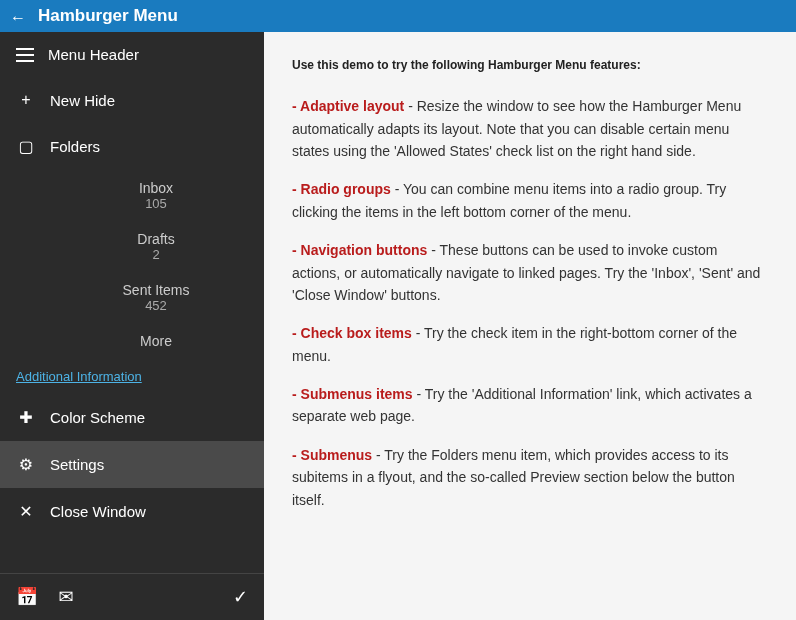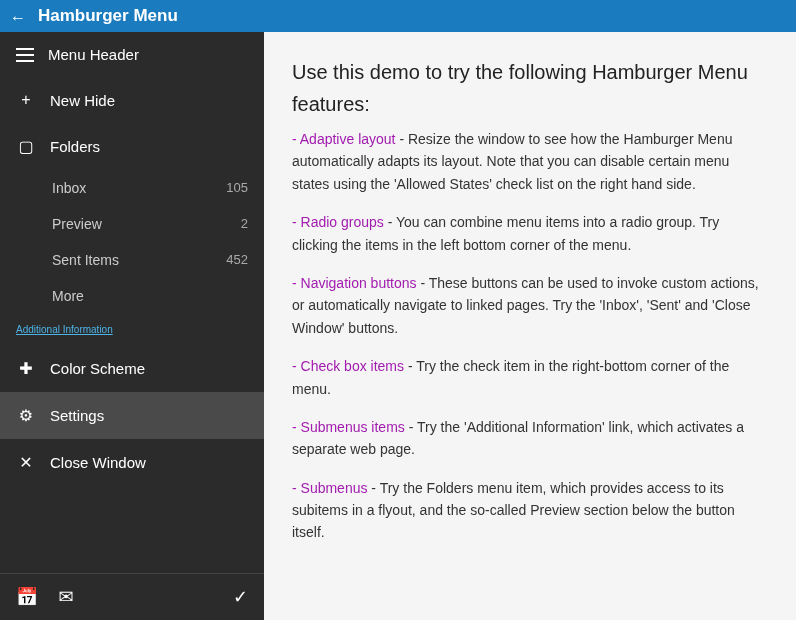--- a/index.html
+++ b/index.html
@@ -82,38 +82,40 @@
       text-align: center;
       flex-shrink: 0;
     }
     .sidebar-item .item-label {
       flex: 1;
     }
 
     
     .folder-item {
       display: flex;
-      padding: 10px 16px 10px 52px;
+      align-items: center;
+      padding: 10px 4px 10px 52px;
       color: #cccccc;
       font-size: 14px;
       cursor: pointer;
+      flex-direction: column;
     }
     .folder-item .folder-label {
       flex: 1;
     }
     .folder-item .folder-count {
       color: #aaaaaa;
       font-size: 13px;
     }
 
     
     .sidebar-link {
       padding: 10px 16px;
       color: #4db3e6;
-      font-size: 10px;
+      font-size: 13px;
       cursor: pointer;
       text-decoration: underline;
     }
 
     
     .sidebar-item.active {
       background: rgba(255,255,255,0.15);
     }
 
     
@@ -139,31 +141,31 @@
     .content {
       flex: 1;
       background: #f5f5f5;
       padding: 24px 28px;
       overflow-y: auto;
       color: #333;
       font-size: 14px;
       line-height: 1.6;
     }
     .content h2 {
-      font-size: 20px;
-      font-weight: 400;
-      margin-bottom: 8px;
+      font-size: 12px;
+      font-weight: 700;
+      margin-bottom: 20px;
       color: #222;
     }
     .content p {
       margin-bottom: 16px;
     }
     .content p strong {
-      font-weight: 400;
-      color: #a21caf;
+      font-weight: 700;
+      color: #b91c1c;
     }
 
     .sidebar-spacer {
       flex: 1;
     }
   </style>
 </head>
 <body>
 
 <div class="title-bar">
@@ -193,21 +195,21 @@
       <span class="item-icon">▢</span>
       <span class="item-label">Folders</span>
     </div>
 
     <div class="folder-item">
       <span class="folder-label">Inbox</span>
       <span class="folder-count">105</span>
     </div>
 
     <div class="folder-item">
-      <span class="folder-label">Preview</span>
+      <span class="folder-label">Drafts</span>
       <span class="folder-count">2</span>
     </div>
 
     <div class="folder-item">
       <span class="folder-label">Sent Items</span>
       <span class="folder-count">452</span>
     </div>
 
     <div class="folder-item">
       <span class="folder-label">More</span>

